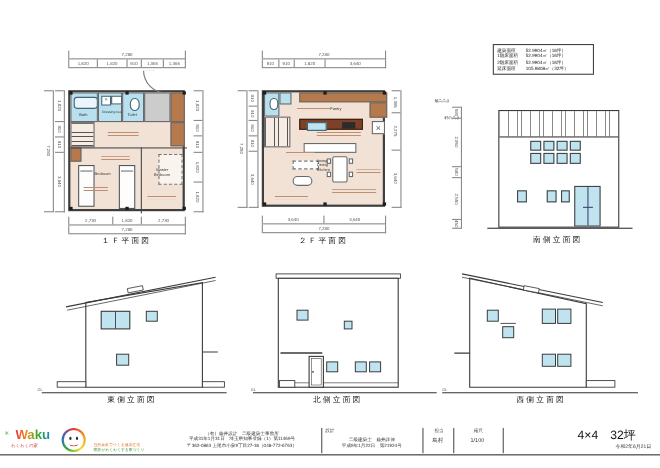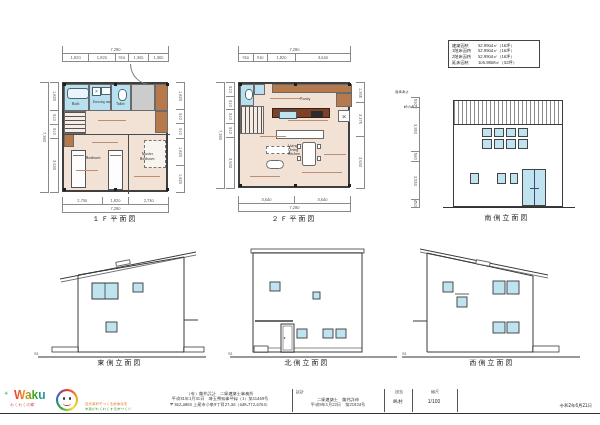--- a/index.html
+++ b/index.html
@@ -362,16 +362,17 @@
 
   <div class="tbsep" style="left:384px;"></div>
   <div class="tbhead" style="left:388px;top:389px;width:22px;text-align:center;">担当</div>
   <div class="tbtext" style="left:386px;top:399px;width:24px;font-size:5px;">島村</div>
 
   <div class="tbsep" style="left:412px;"></div>
   <div class="tbhead" style="left:416px;top:389px;width:38px;text-align:center;">縮尺</div>
   <div class="tbtext" style="left:414px;top:399px;width:40px;font-size:5px;">1/100</div>
 
   <div class="tbsep" style="left:457px;"></div>
+  <div class="abs" style="left:460px;top:388px;width:118px;text-align:right;font-size:11px;color:#111;">4×4　32坪</div>
   <div class="abs" style="left:460px;top:403px;width:132px;text-align:right;font-size:4.5px;color:#333;">令和2年6月21日</div>
 
   <div class="abs" style="left:0;top:413px;width:600px;height:0;border-top:1px solid #333;"></div>
 </div>
 
 </body></html>

